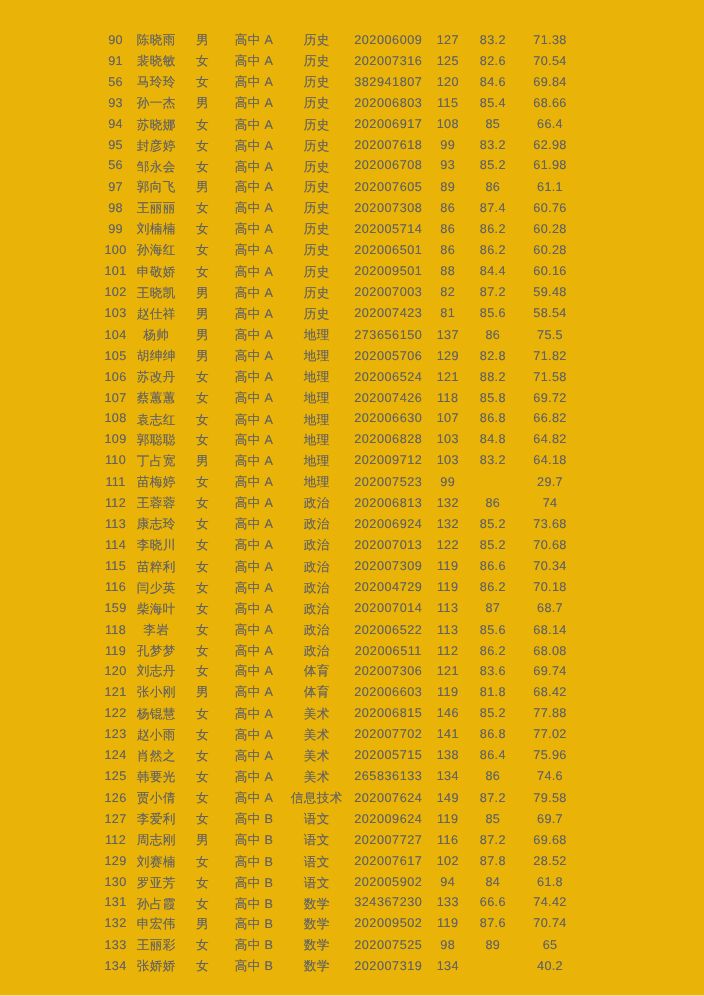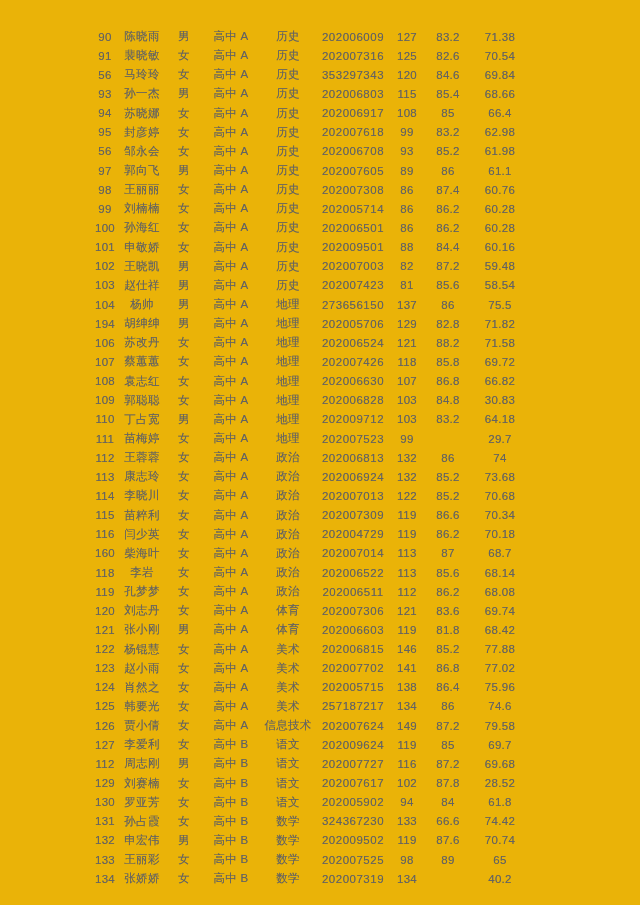--- a/index.html
+++ b/index.html
@@ -70,21 +70,21 @@
           <div class="cell col-score1">125</div>
           <div class="cell col-score2">82.6</div>
           <div class="cell col-score3">70.54</div>
         </div>
         <div class="row">
           <div class="cell col-row_no">56</div>
           <div class="cell col-name">马玲玲</div>
           <div class="cell col-gender">女</div>
           <div class="cell col-school_level">高中 A</div>
           <div class="cell col-subject">历史</div>
-          <div class="cell col-student_id">353297343</div>
+          <div class="cell col-student_id">382941807</div>
           <div class="cell col-score1">120</div>
           <div class="cell col-score2">84.6</div>
           <div class="cell col-score3">69.84</div>
         </div>
         <div class="row">
           <div class="cell col-row_no">93</div>
           <div class="cell col-name">孙一杰</div>
           <div class="cell col-gender">男</div>
           <div class="cell col-school_level">高中 A</div>
           <div class="cell col-subject">历史</div>
@@ -208,21 +208,21 @@
           <div class="cell col-name">杨帅</div>
           <div class="cell col-gender">男</div>
           <div class="cell col-school_level">高中 A</div>
           <div class="cell col-subject">地理</div>
           <div class="cell col-student_id">273656150</div>
           <div class="cell col-score1">137</div>
           <div class="cell col-score2">86</div>
           <div class="cell col-score3">75.5</div>
         </div>
         <div class="row">
-          <div class="cell col-row_no">194</div>
+          <div class="cell col-row_no">105</div>
           <div class="cell col-name">胡绅绅</div>
           <div class="cell col-gender">男</div>
           <div class="cell col-school_level">高中 A</div>
           <div class="cell col-subject">地理</div>
           <div class="cell col-student_id">202005706</div>
           <div class="cell col-score1">129</div>
           <div class="cell col-score2">82.8</div>
           <div class="cell col-score3">71.82</div>
         </div>
         <div class="row">
@@ -260,21 +260,21 @@
         </div>
         <div class="row">
           <div class="cell col-row_no">109</div>
           <div class="cell col-name">郭聪聪</div>
           <div class="cell col-gender">女</div>
           <div class="cell col-school_level">高中 A</div>
           <div class="cell col-subject">地理</div>
           <div class="cell col-student_id">202006828</div>
           <div class="cell col-score1">103</div>
           <div class="cell col-score2">84.8</div>
-          <div class="cell col-score3">30.83</div>
+          <div class="cell col-score3">64.82</div>
         </div>
         <div class="row">
           <div class="cell col-row_no">110</div>
           <div class="cell col-name">丁占宽</div>
           <div class="cell col-gender">男</div>
           <div class="cell col-school_level">高中 A</div>
           <div class="cell col-subject">地理</div>
           <div class="cell col-student_id">202009712</div>
           <div class="cell col-score1">103</div>
           <div class="cell col-score2">83.2</div>
@@ -340,21 +340,21 @@
           <div class="cell col-name">闫少英</div>
           <div class="cell col-gender">女</div>
           <div class="cell col-school_level">高中 A</div>
           <div class="cell col-subject">政治</div>
           <div class="cell col-student_id">202004729</div>
           <div class="cell col-score1">119</div>
           <div class="cell col-score2">86.2</div>
           <div class="cell col-score3">70.18</div>
         </div>
         <div class="row">
-          <div class="cell col-row_no">160</div>
+          <div class="cell col-row_no">159</div>
           <div class="cell col-name">柴海叶</div>
           <div class="cell col-gender">女</div>
           <div class="cell col-school_level">高中 A</div>
           <div class="cell col-subject">政治</div>
           <div class="cell col-student_id">202007014</div>
           <div class="cell col-score1">113</div>
           <div class="cell col-score2">87</div>
           <div class="cell col-score3">68.7</div>
         </div>
         <div class="row">
@@ -433,21 +433,21 @@
           <div class="cell col-score1">138</div>
           <div class="cell col-score2">86.4</div>
           <div class="cell col-score3">75.96</div>
         </div>
         <div class="row">
           <div class="cell col-row_no">125</div>
           <div class="cell col-name">韩要光</div>
           <div class="cell col-gender">女</div>
           <div class="cell col-school_level">高中 A</div>
           <div class="cell col-subject">美术</div>
-          <div class="cell col-student_id">257187217</div>
+          <div class="cell col-student_id">265836133</div>
           <div class="cell col-score1">134</div>
           <div class="cell col-score2">86</div>
           <div class="cell col-score3">74.6</div>
         </div>
         <div class="row">
           <div class="cell col-row_no">126</div>
           <div class="cell col-name">贾小倩</div>
           <div class="cell col-gender">女</div>
           <div class="cell col-school_level">高中 A</div>
           <div class="cell col-subject">信息技术</div>

